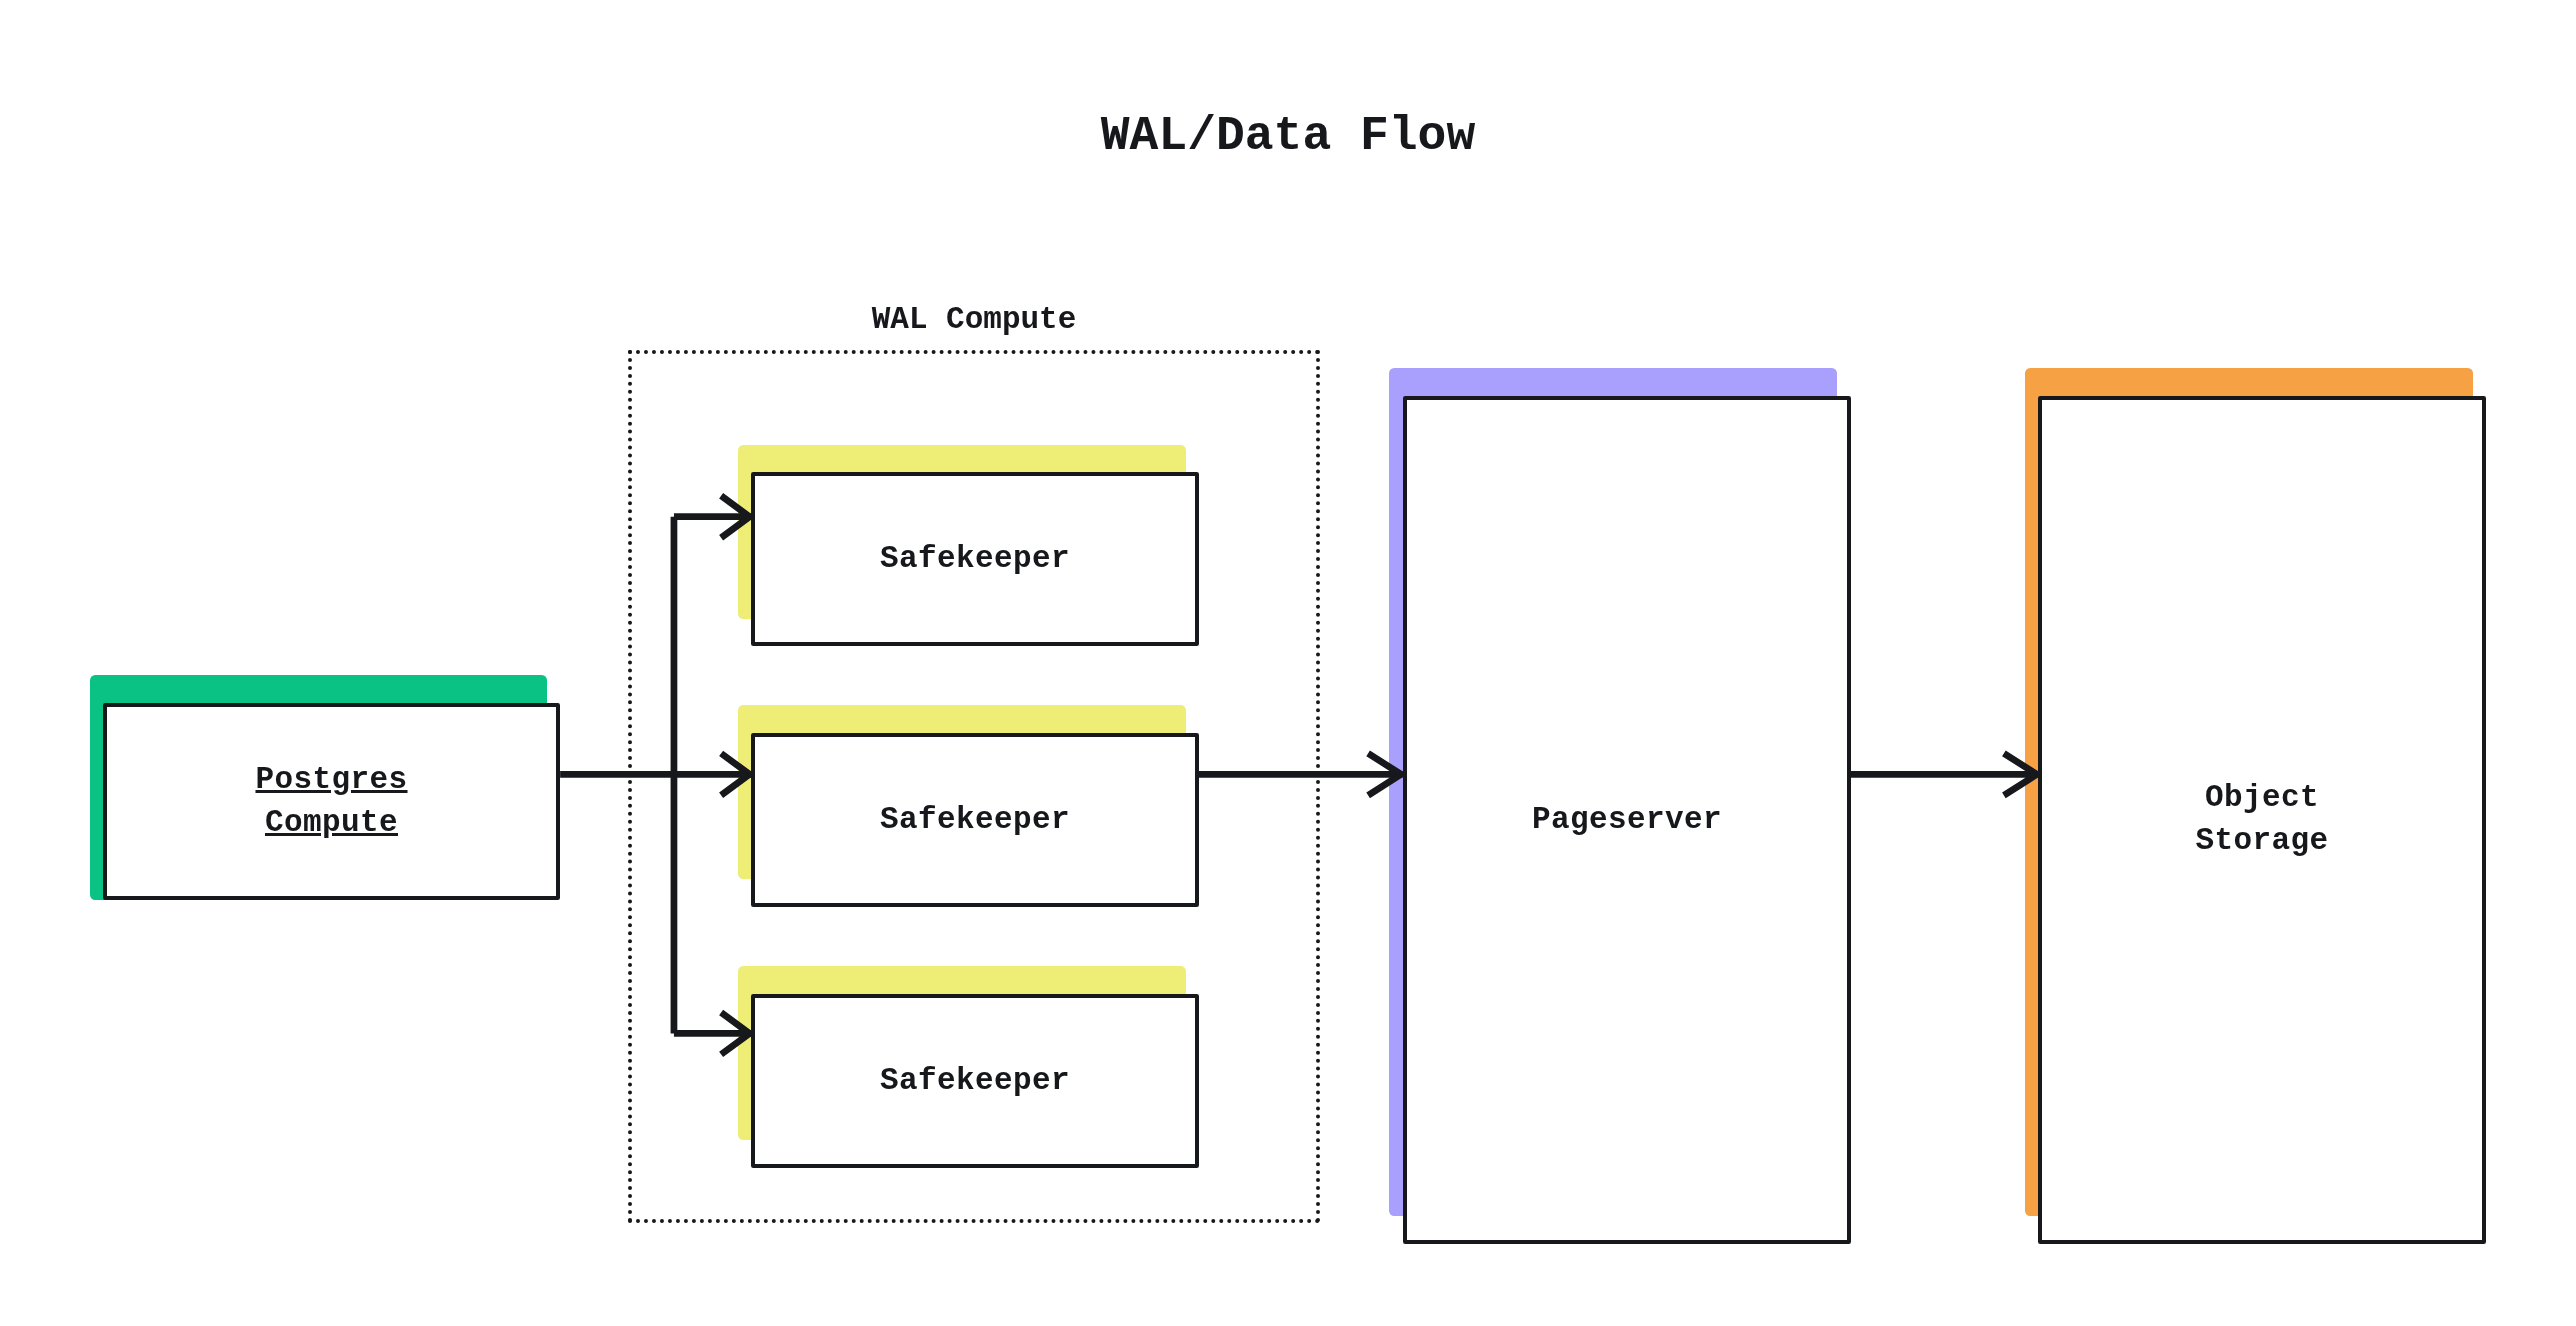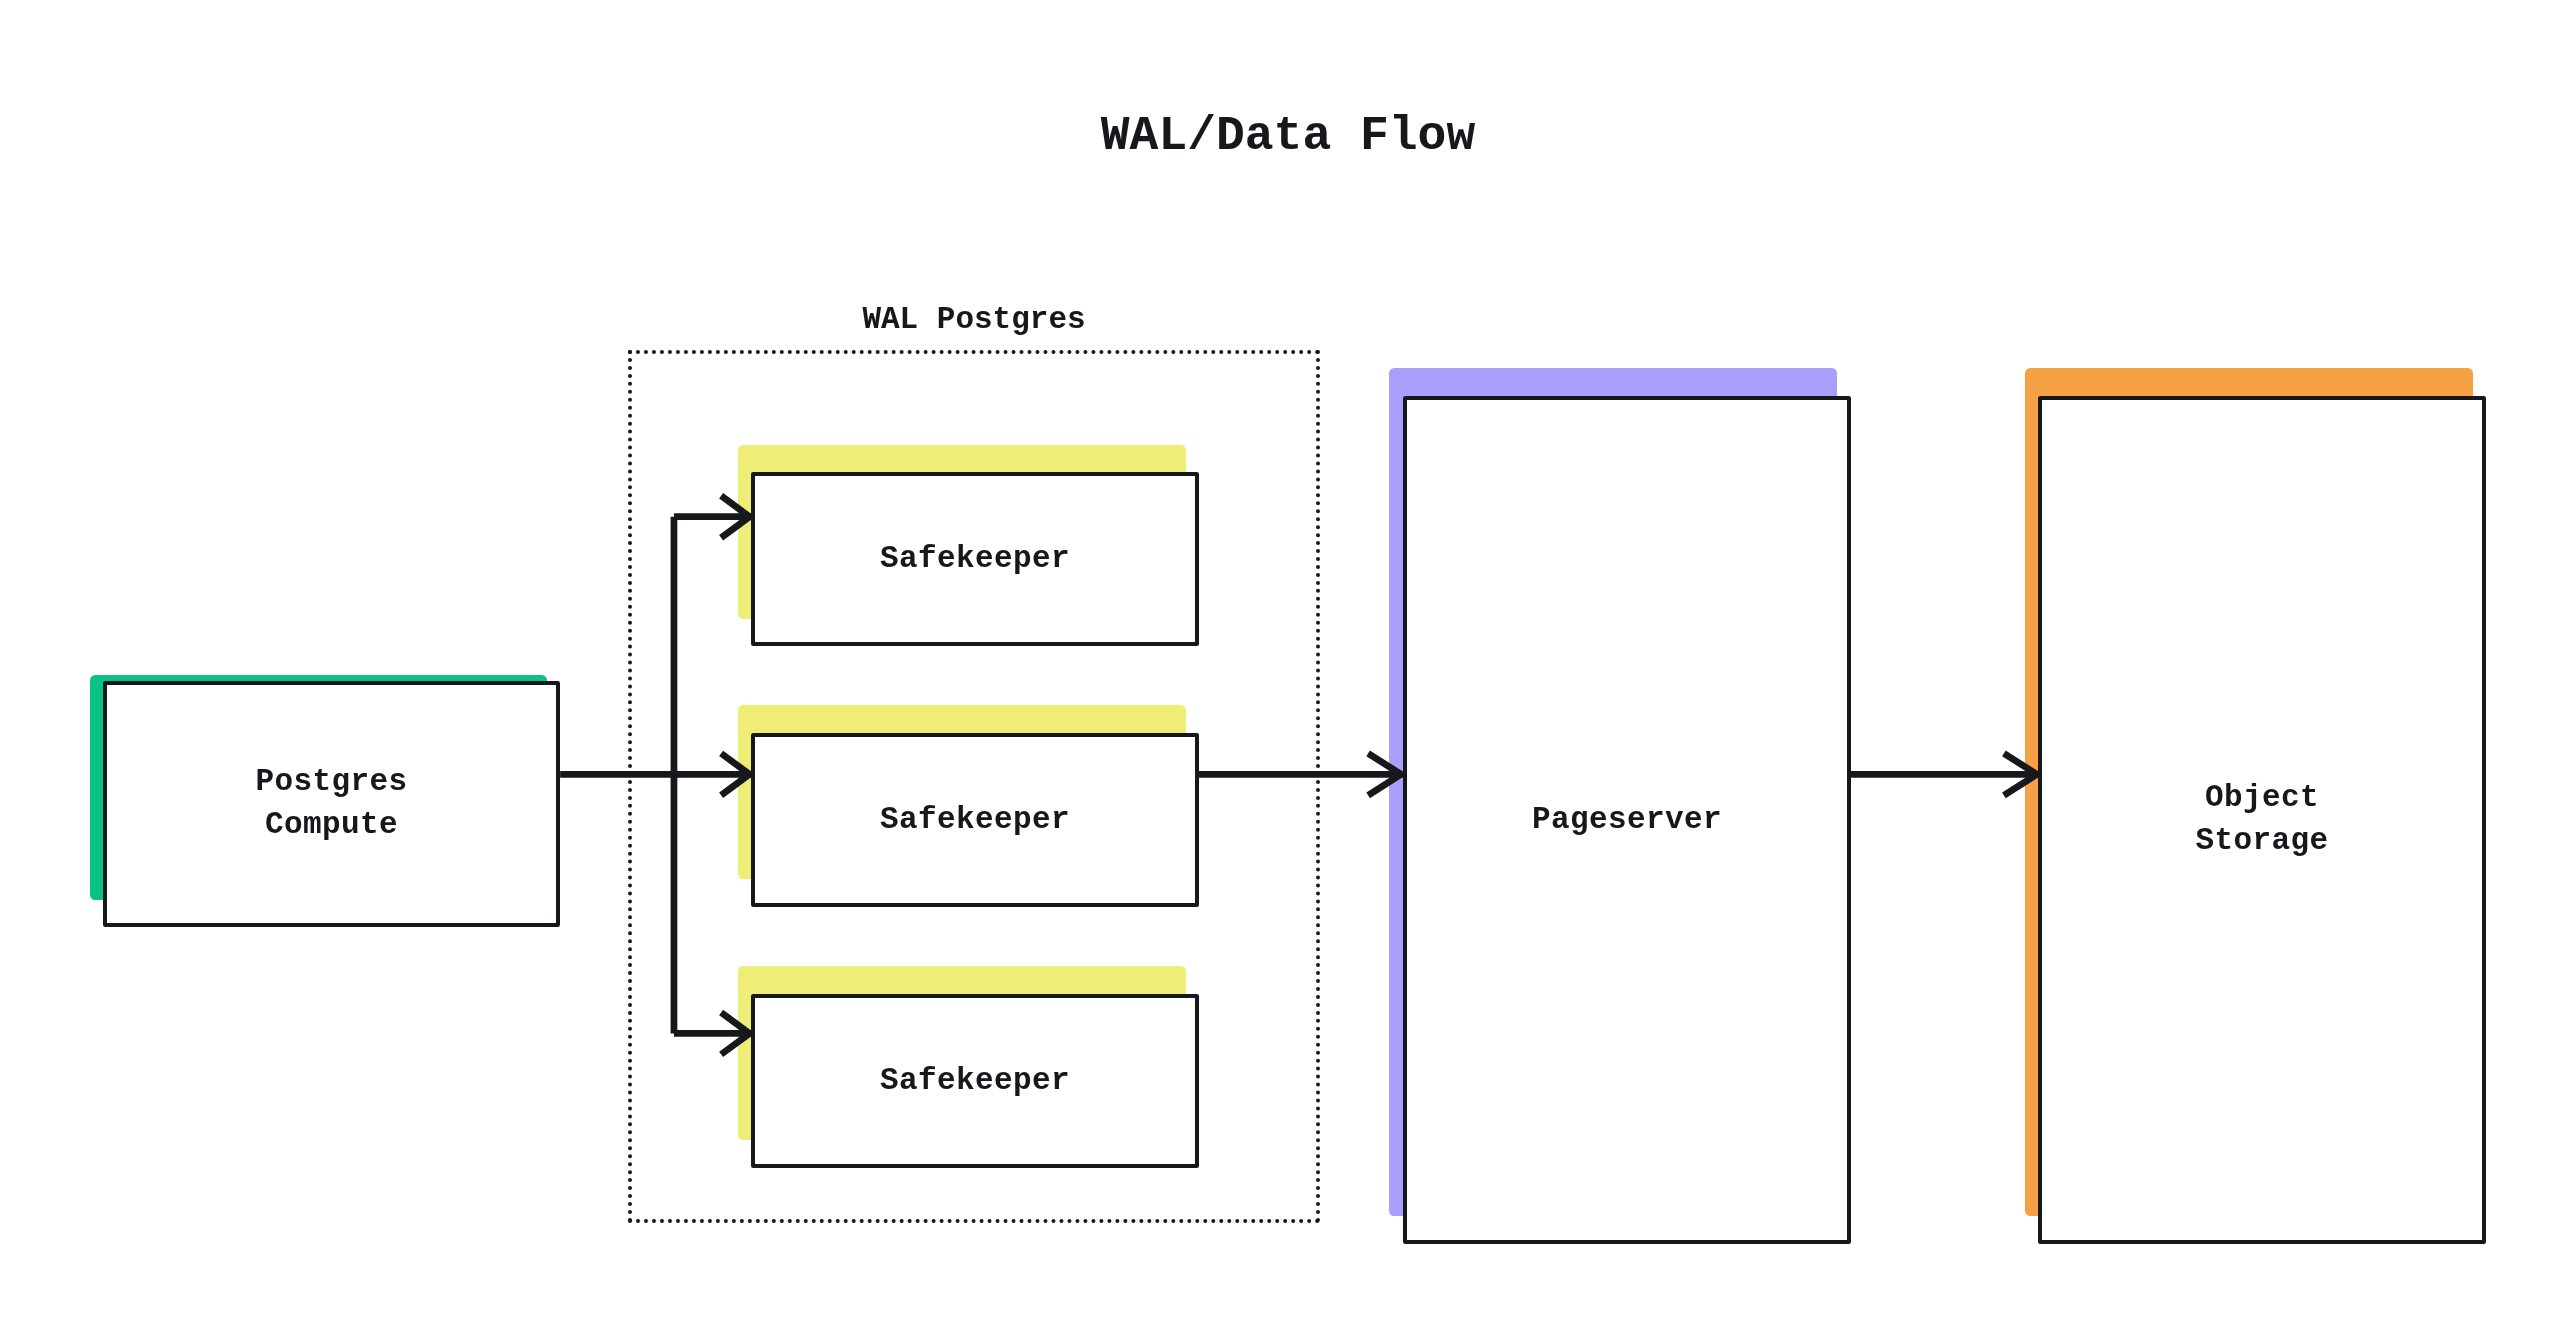--- a/index.html
+++ b/index.html
@@ -92,21 +92,21 @@
     overflow: visible;
   }
 </style>
 </head>
 <body>
 
 <div id="canvas">
 
   <div class="diagram-title">WAL/Data Flow</div>
 
-  <div class="group-label" id="group-label" style="left: 628px; width: 692px; top: 304px;">WAL Postgres</div>
+  <div class="group-label" id="group-label" style="left: 628px; width: 692px; top: 304px;">WAL Compute</div>
 
   <div class="group-box" id="group-box" style="left: 628px; top: 350px; width: 692px; height: 873px;"></div>
 
   <div class="node-shadow" id="shadow-0" style="left: 90px; top: 675px; width: 457px; height: 225px; background: rgb(10, 194, 132);"></div>
   <div class="node-shadow" id="shadow-1" style="left: 738px; top: 445px; width: 448px; height: 174px; background: rgb(238, 238, 119);"></div>
   <div class="node-shadow" id="shadow-2" style="left: 738px; top: 705px; width: 448px; height: 174px; background: rgb(238, 238, 119);"></div>
   <div class="node-shadow" id="shadow-3" style="left: 738px; top: 966px; width: 448px; height: 174px; background: rgb(238, 238, 119);"></div>
   <div class="node-shadow" id="shadow-4" style="left: 1389px; top: 368px; width: 448px; height: 848px; background: rgb(169, 159, 252);"></div>
   <div class="node-shadow" id="shadow-5" style="left: 2025px; top: 368px; width: 448px; height: 848px; background: rgb(247, 161, 69);"></div>
 
@@ -130,21 +130,21 @@
 
     <g fill="none" stroke="#17181c" stroke-width="9" stroke-linecap="butt" stroke-linejoin="miter">
       <polyline points="963,662 1001,690 963,718"></polyline>
       <polyline points="963,1006 1001,1034 963,1062"></polyline>
       <polyline points="963,1352 1001,1380 963,1408"></polyline>
       <polyline points="1827,1006 1871,1034 1827,1062"></polyline>
       <polyline points="2676,1006 2720,1034 2676,1062"></polyline>
     </g>
   </svg>
 
-  <div class="node" id="node-0" style="left: 103px; top: 637px; width: 457px; height: 246px;">
+  <div class="node" id="node-0" style="left: 103px; top: 659px; width: 457px; height: 197px; text-decoration: underline;">
     <span class="node-label">Postgres
 Compute</span>
   </div>
   <div class="node" id="node-1" style="left: 751px; top: 428px; width: 448px; height: 174px;">
     <span class="node-label">Safekeeper</span>
   </div>
   <div class="node" id="node-2" style="left: 751px; top: 689px; width: 448px; height: 174px;">
     <span class="node-label">Safekeeper</span>
   </div>
   <div class="node" id="node-3" style="left: 751px; top: 950px; width: 448px; height: 174px;">

